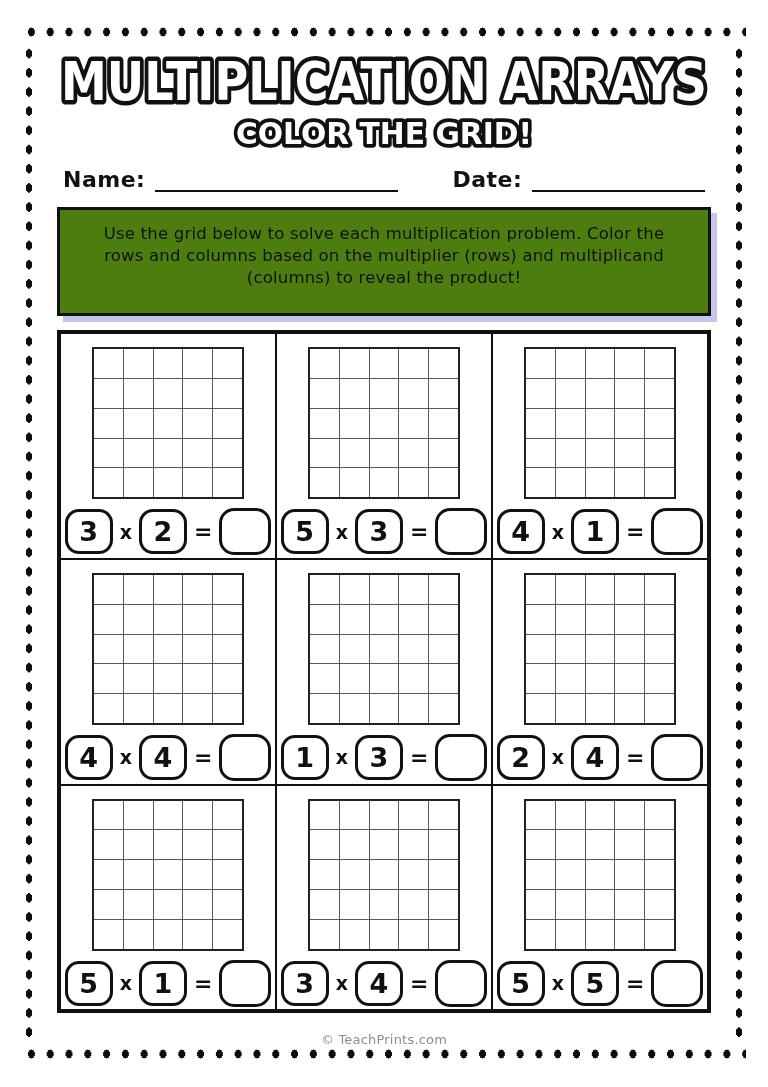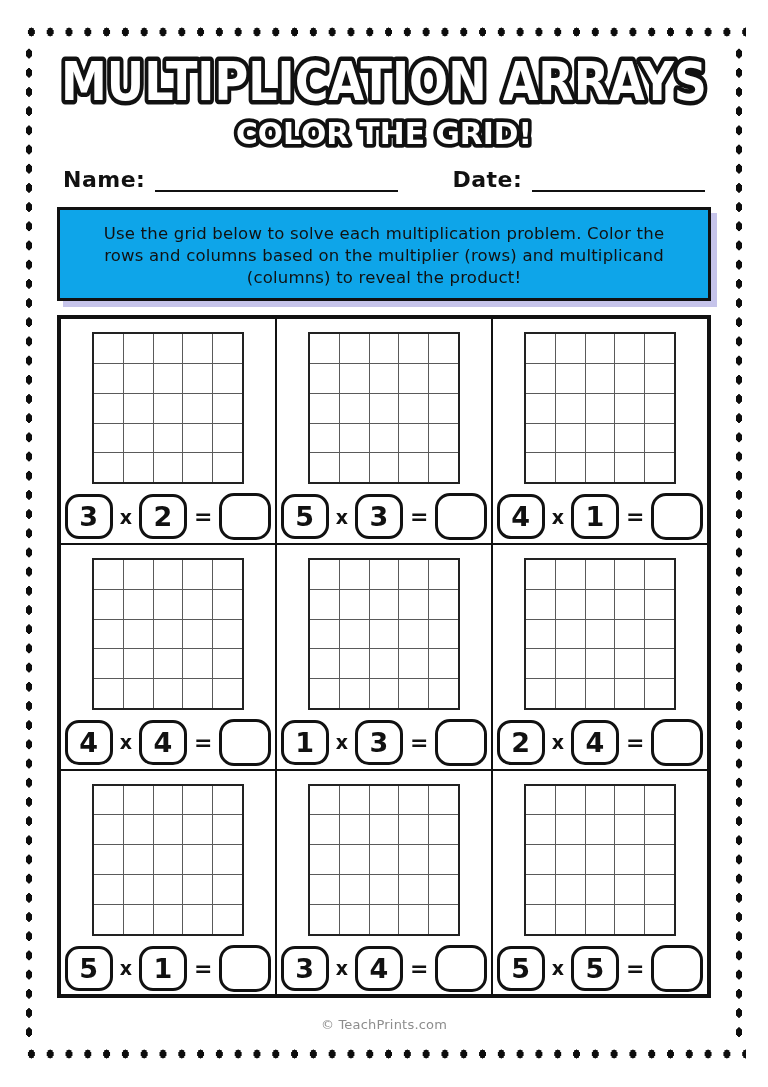--- a/index.html
+++ b/index.html
@@ -55,22 +55,22 @@
   .nd-line{border-bottom:2.5px solid var(--ink);height:26px;}
   .name-line{width:243px;margin-left:10px;}
   .nd-spacer{width:54px;}
   .date-line{flex:1;margin-left:10px;}
 
   
   .instr-box{
     margin-top:15px;
     border:3.5px solid var(--ink);
     box-shadow:6px 6px 0 var(--shadow);
-    background:#0ea5e9;
-    padding:13px 26px 10px 26px;
+    background:#4d7c0f;
+    padding:13px 26px 25px 26px;
     text-align:center;
   }
   .instr-text{
     font-size:16.5px;
     line-height:1.32;
     font-weight:500;
     letter-spacing:0.2px;
     max-width:604px;
     margin:0 auto;
   }

